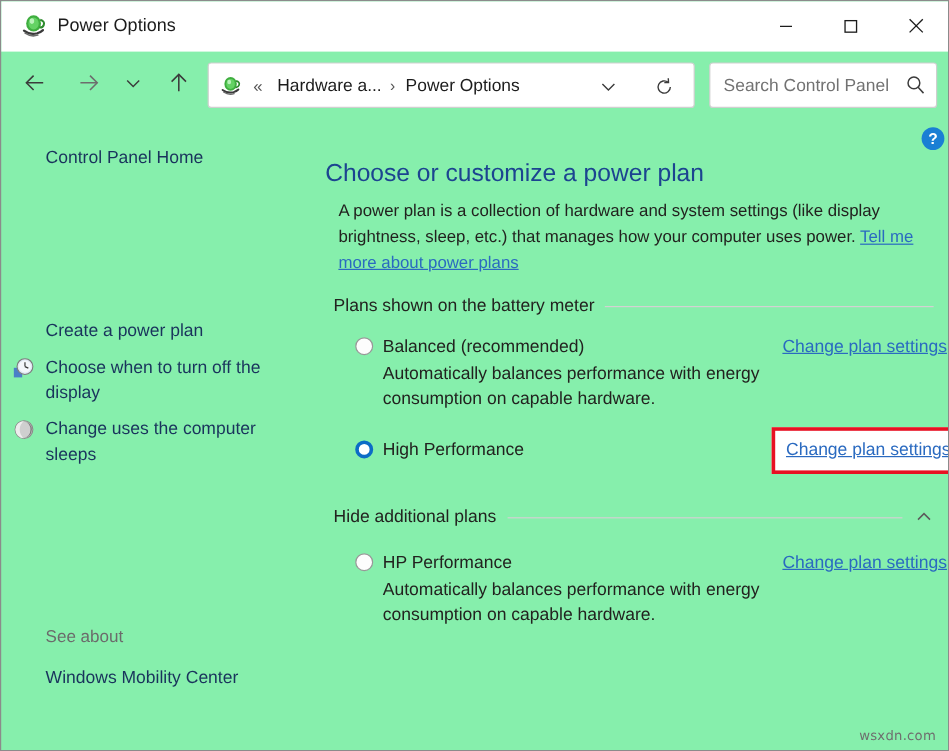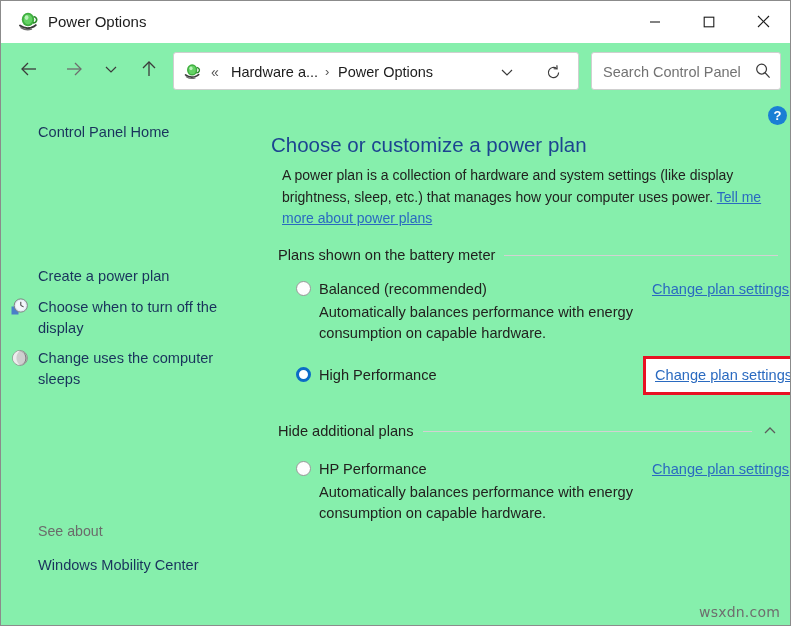--- a/index.html
+++ b/index.html
@@ -325,21 +325,21 @@
     padding: 6px 9px 7px 9px;
     border: 3px solid #e81123;
     background: #ffffff;
   }
 
   
   #watermark {
     position: absolute;
     right: 10px; bottom: 5px;
     font-family: "DejaVu Sans", sans-serif;
-    font-size: 14px;
+    font-size: 11px;
     color: #6e6e6e;
     letter-spacing: 0.2px;
   }
 </style>
 </head>
 <body>
 
 <div id="window">
 
   <div id="titlebar">

